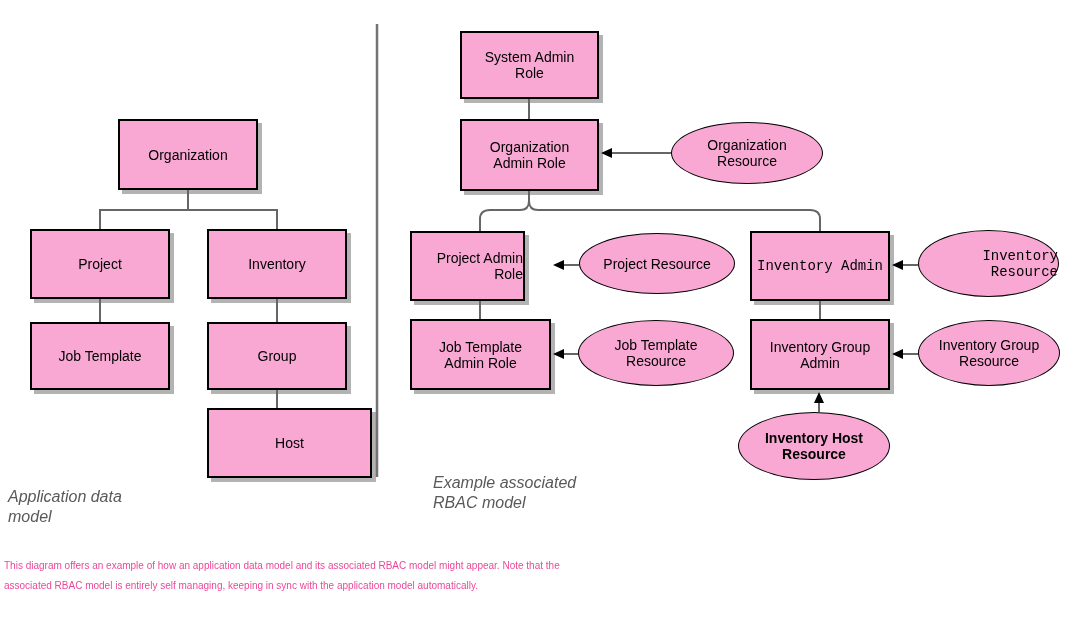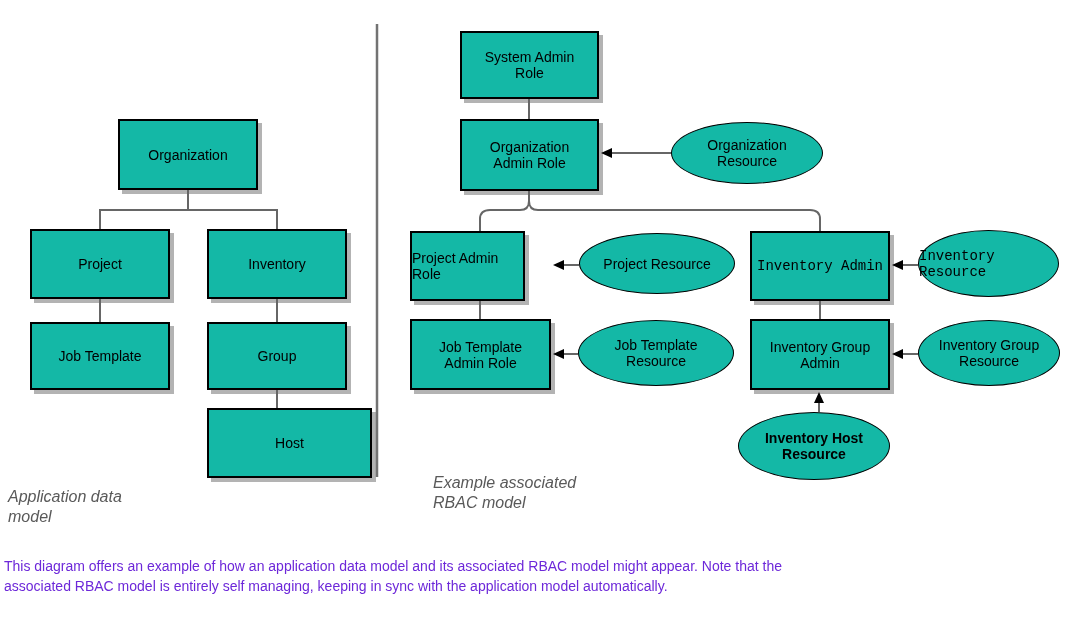--- a/index.html
+++ b/index.html
@@ -7,26 +7,26 @@
     position: relative;
     width: 1078px;
     height: 620px;
     background: #ffffff;
     overflow: hidden;
     font-family: "Liberation Sans", sans-serif;
   }
   .box, .ellipse {
     position: absolute;
     box-sizing: border-box;
-    background: #14b8a6;
+    background: #f9a8d4;
     display: flex;
     flex-direction: column;
     align-items: center;
     justify-content: center;
-    text-align: left;
+    text-align: right;
     font-size: 14px;
     line-height: 16px;
     color: #000000;
   }
   .box { border: 2px solid #000000; box-shadow: 4px 4px 0 0 #b3b3b3; }
   .ellipse { border: 1px solid #000000; border-radius: 50%; }
 
   
   .n-org        { left:118px; top:119px; width:140px; height:71px; }
   .n-project    { left:30px;  top:229px; width:140px; height:70px; }
@@ -65,23 +65,23 @@
     color: #595959;
     line-height: 20px;
   }
   .app-label  { left: 8px;   top: 487px; }
   .rbac-label { left: 433px; top: 473px; }
 
   .caption {
     position: absolute;
     left: 4px;
     top: 556px;
-    font-size: 14px;
+    font-size: 10px;
     line-height: 20px;
-    color: #6d28d9;
+    color: #ec4899;
   }
 </style>
 </head>
 <body>
 
 <div class="canvas">
 
   <div class="box n-org">
     <div>Organization</div>
   </div>

